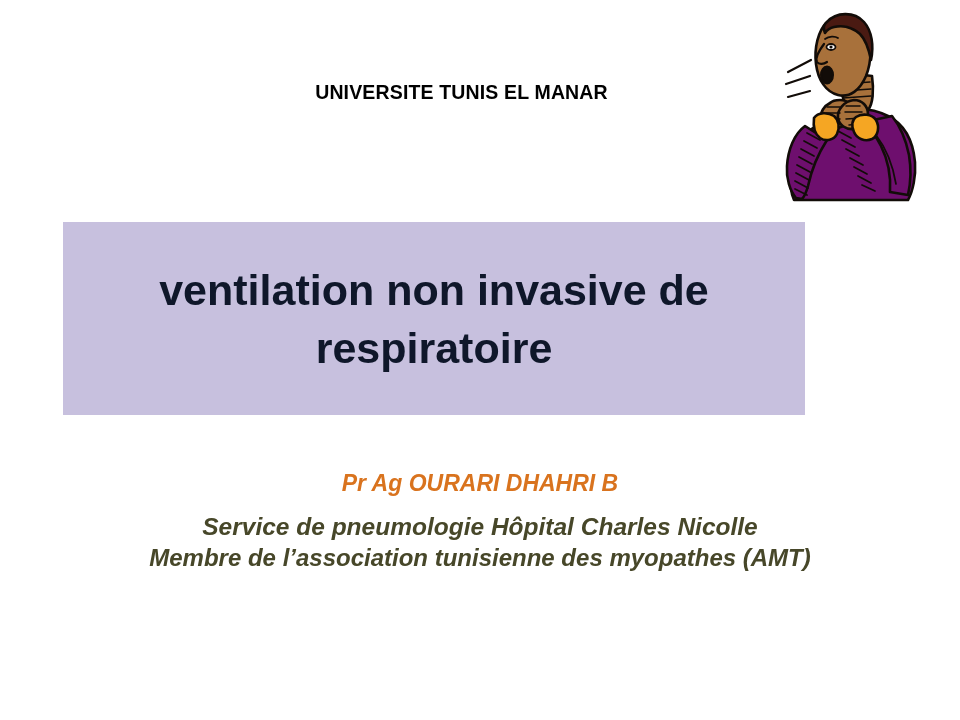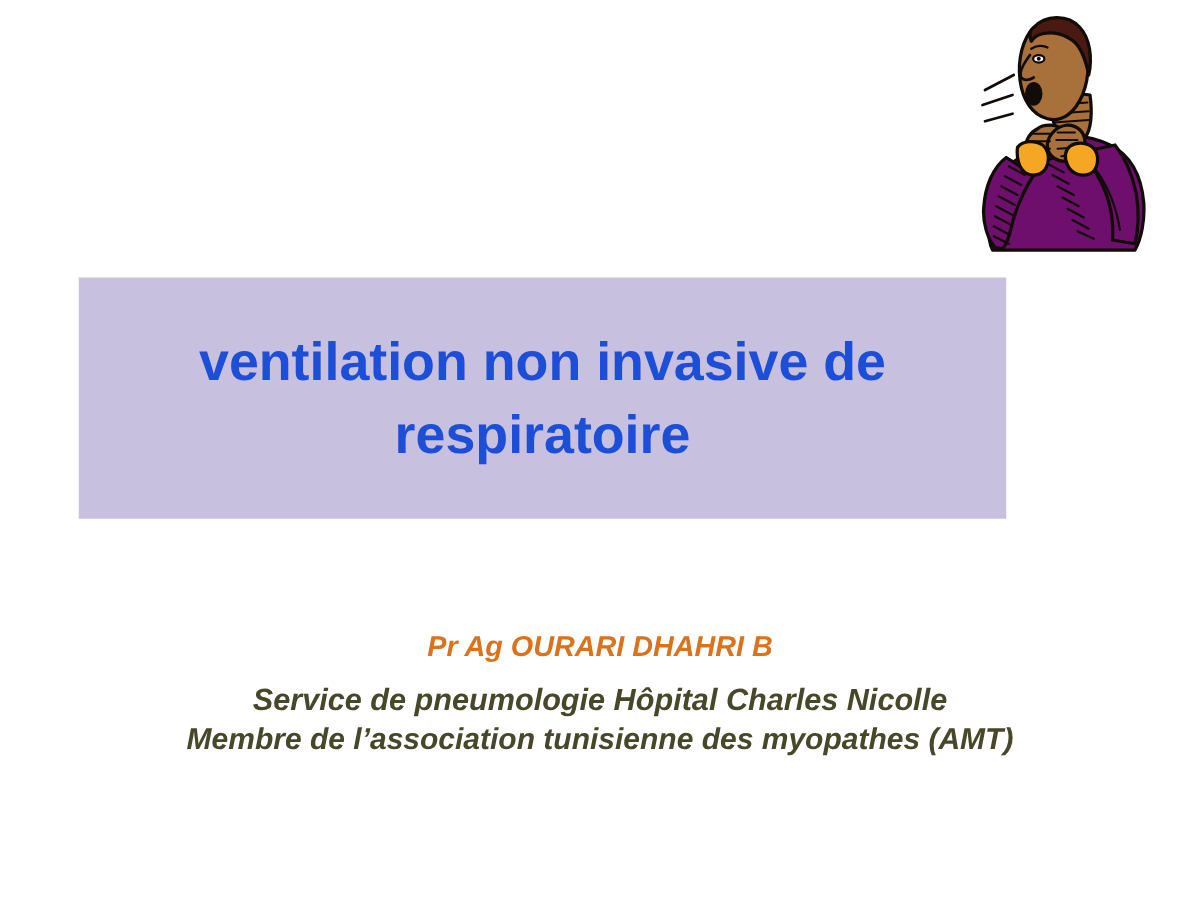--- a/index.html
+++ b/index.html
@@ -53,31 +53,31 @@
     flex-direction: column;
     align-items: center;
     justify-content: center;
     box-sizing: border-box;
     padding-top: 2px;
   }
   .title-line {
     font-family: "Liberation Sans", sans-serif;
     font-size: 43px;
     font-weight: bold;
-    color: #1d4ed8;
+    color: #0f172a;
     line-height: 1.33;
     text-align: center;
     white-space: nowrap;
   }
 
   
   .author-block {
     position: absolute;
     left: 0;
-    top: 506px;
+    top: 472px;
     width: 960px;
     text-align: center;
   }
   .author-line {
     font-family: "Liberation Sans", sans-serif;
     font-weight: bold;
     font-style: italic;
     white-space: nowrap;
     line-height: 1.0;
   }
@@ -105,20 +105,21 @@
     height: 215px;
   }
   .clipart svg { display: block; }
 </style>
 </head>
 <body>
 
 <div class="slide">
 
   <div class="institution-header">
+    <div class="institution-line">UNIVERSITE TUNIS EL MANAR</div>
   </div>
 
   <div class="title-banner">
     <div class="title-line">ventilation non invasive de</div>
     <div class="title-line">respiratoire</div>
   </div>
 
   <div class="author-block">
     <div class="author-line author-name">Pr Ag OURARI DHAHRI B</div>
     <div class="author-line author-affil">Service de pneumologie Hôpital Charles Nicolle</div>

